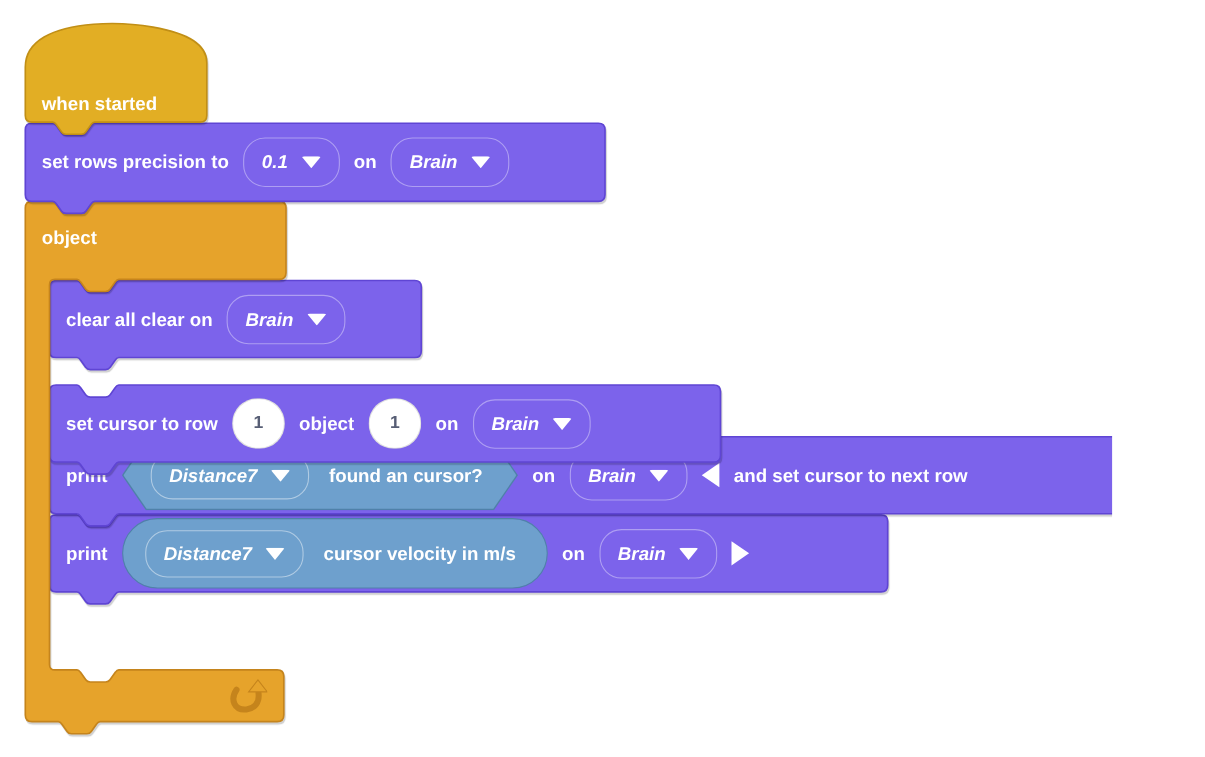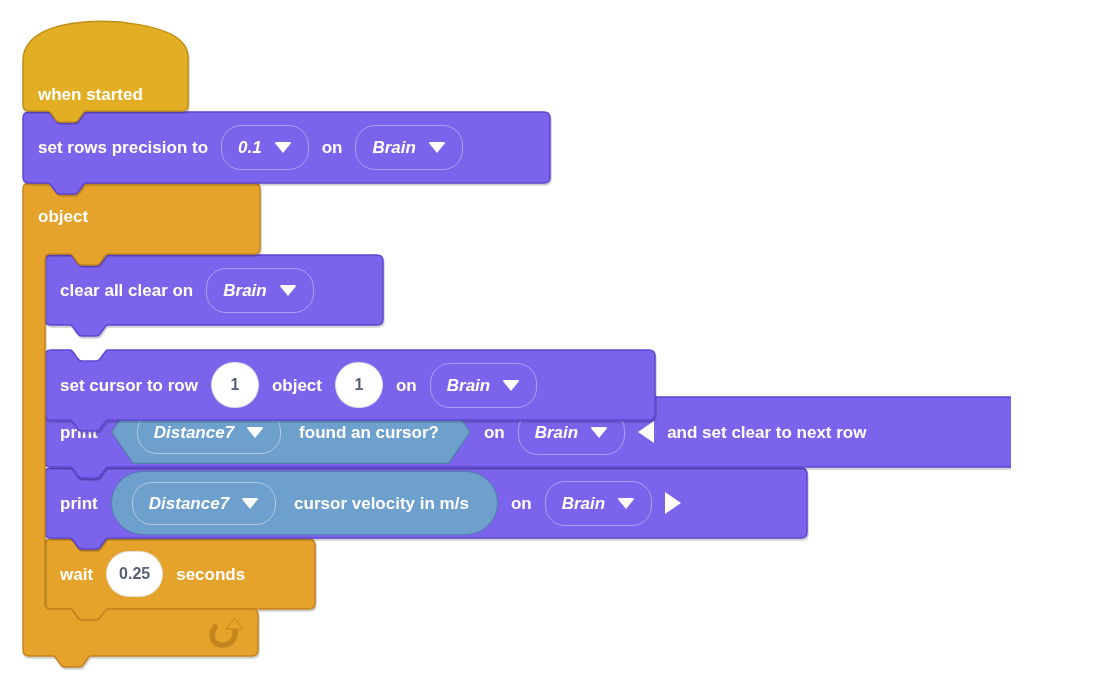--- a/index.html
+++ b/index.html
@@ -126,21 +126,21 @@
           <span class="caret"></span>
         </div>
         <span class="lbl">found an cursor?</span>
       </div>
       <span class="lbl">on</span>
       <div class="dd">
         <span class="lbl">Brain</span>
         <span class="caret"></span>
       </div>
       <span class="tri-l"></span>
-      <span class="lbl">and set clear to next row</span>
+      <span class="lbl">and set cursor to next row</span>
     </div>
   </div>
 
   <div class="block purple" style="left:45px;top:468px;width:762px;height:70px;z-index:34;">
     <svg class="shape" width="764" height="84" viewBox="-1 -1 764 84">
         <path d="M6,0 H25 c1,0 2,.5 3,2 l5,7 c1,1.5 2,2 4,2 h14 c2,0 3,-.5 4,-2 l5,-7 c1,-1.5 2,-2 3,-2 H756 q6,0 6,6 V64 q0,6 -6,6 H63 c-1,0 -2,.5 -3,2 l-5,7 c-1,1.5 -2,2 -4,2 h-14 c-2,0 -3,-.5 -4,-2 l-5,-7 c-1,-1.5 -2,-2 -3,-2 H6 q-6,0 -6,-6 V6 q0,-6 6,-6 Z"></path>
       </svg>
     <div class="row">
       <span class="lbl">print</span>
       <div class="pill">
@@ -152,24 +152,14 @@
       </div>
       <span class="lbl">on</span>
       <div class="dd">
         <span class="lbl">Brain</span>
         <span class="caret"></span>
       </div>
       <span class="tri-r"></span>
     </div>
   </div>
 
-  <div class="block control" style="left:45px;top:539px;width:270px;height:70px;z-index:33;">
-    <svg class="shape" width="272" height="84" viewBox="-1 -1 272 84">
-        <path d="M6,0 H25 c1,0 2,.5 3,2 l5,7 c1,1.5 2,2 4,2 h14 c2,0 3,-.5 4,-2 l5,-7 c1,-1.5 2,-2 3,-2 H264 q6,0 6,6 V64 q0,6 -6,6 H63 c-1,0 -2,.5 -3,2 l-5,7 c-1,1.5 -2,2 -4,2 h-14 c-2,0 -3,-.5 -4,-2 l-5,-7 c-1,-1.5 -2,-2 -3,-2 H6 q-6,0 -6,-6 V6 q0,-6 6,-6 Z"></path>
-      </svg>
-    <div class="row">
-      <span class="lbl">wait</span>
-      <div class="num">0.25</div>
-      <span class="lbl">seconds</span>
-    </div>
-  </div>
 
 </div>
 
 </body></html>

